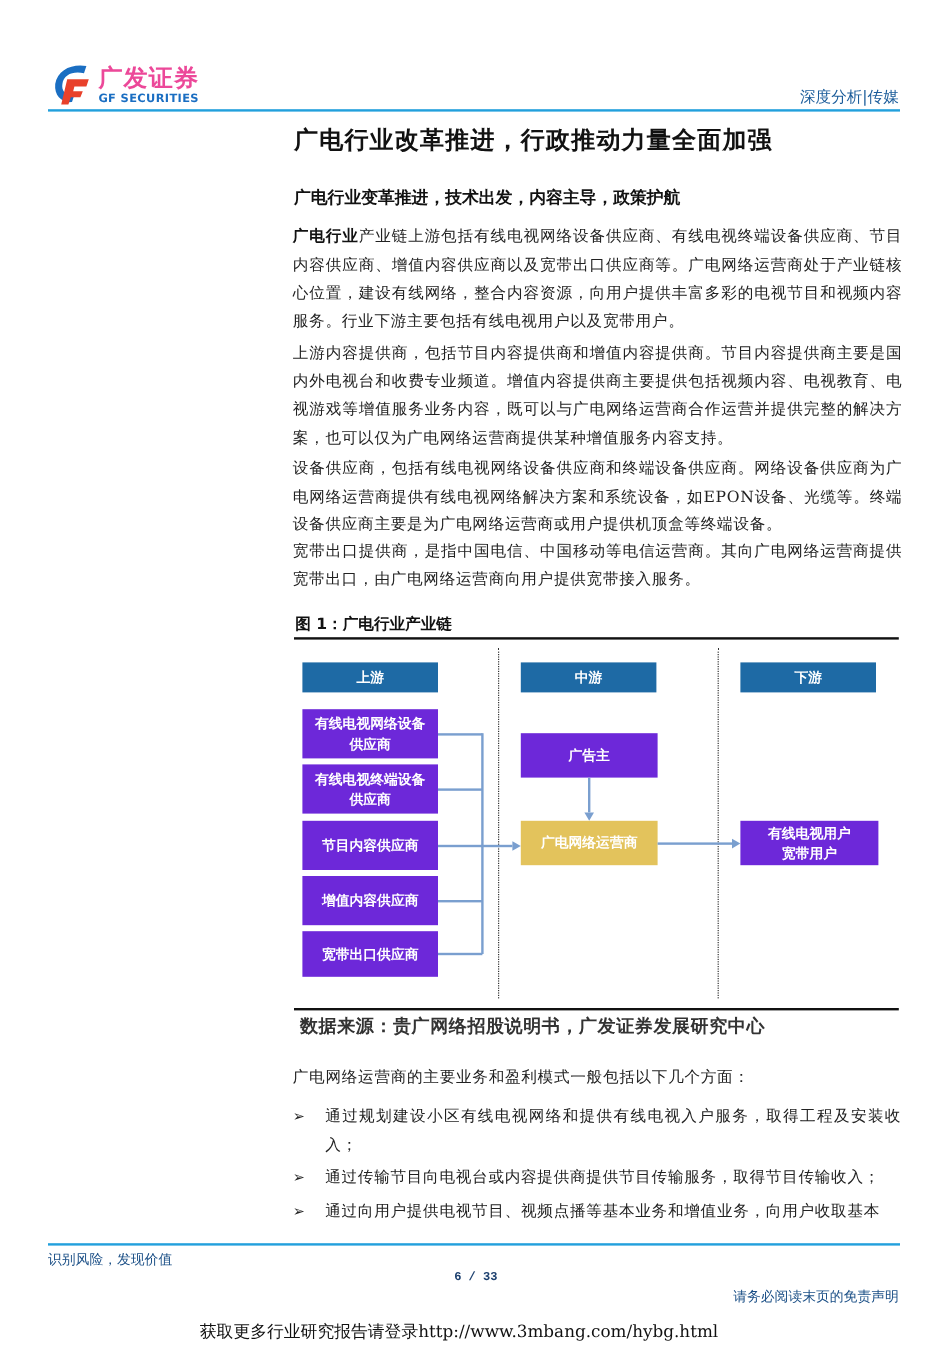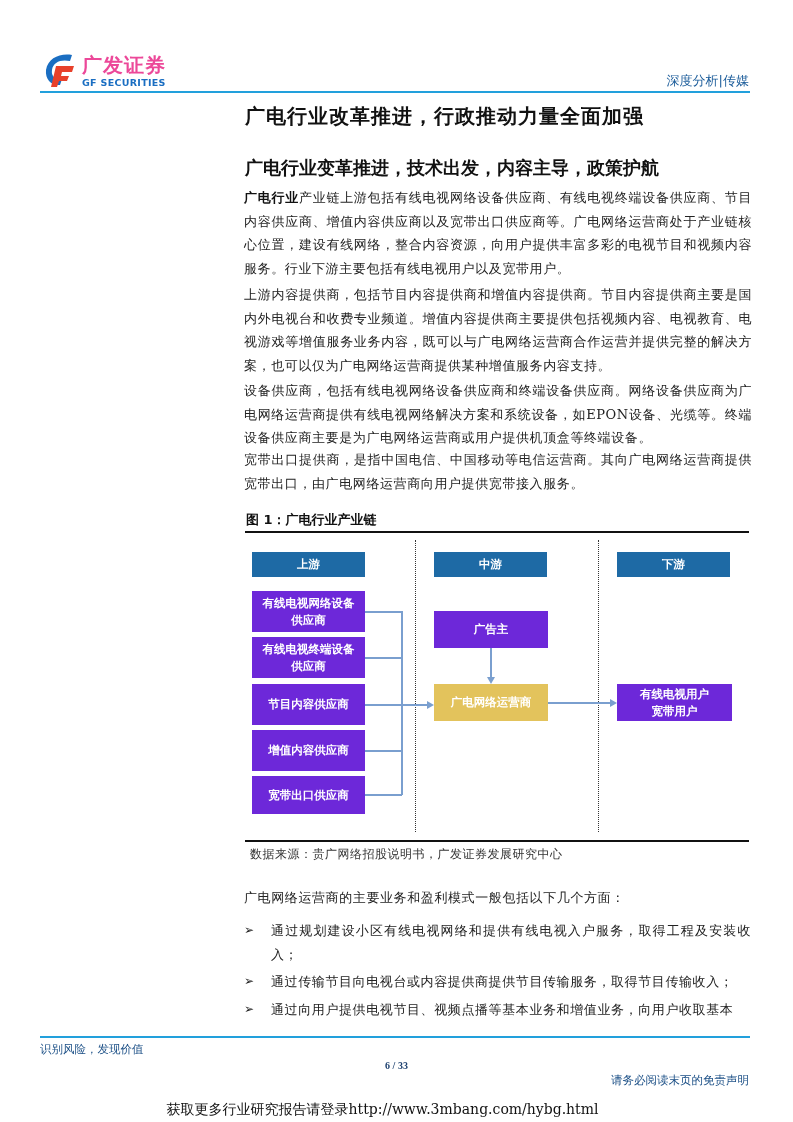--- a/index.html
+++ b/index.html
@@ -5,43 +5,43 @@
   html, body { margin:0; padding:0; }
   body { width:793px; height:1122px; position:relative; background:#ffffff; font-family:"DejaVu Serif", serif; color:#1a1a1a; overflow:hidden; }
   .abs { position:absolute; }
   .logo { left:42px; top:52px; width:140px; height:40px; }
   .logo-mark { position:absolute; left:0; top:0; width:34px; height:36px; }
   .logo-cn { position:absolute; left:40px; top:0px; font-family:"DejaVu Sans", sans-serif; font-weight:bold; font-size:20px; color:#ec4899; letter-spacing:1px; }
   .logo-en { position:absolute; left:40px; top:25px; font-family:"DejaVu Sans", sans-serif; font-weight:bold; font-size:9.5px; color:#1a6ec2; letter-spacing:0.3px; }
   .header-line { left:40px; top:91px; width:710px; height:2px; background:#22a0dc; }
   .header-right { right:44px; top:72px; font-family:"DejaVu Sans", sans-serif; font-size:13px; color:#1b5c9a; }
   .title { left:245px; top:103px; font-size:20px; font-weight:bold; color:#111; letter-spacing:1px; }
-  .subtitle { left:245px; top:156px; font-size:18px; font-weight:bold; color:#111; }
+  .subtitle { left:245px; top:156px; font-size:14px; font-weight:bold; color:#111; }
   .para { left:244px; width:508px; font-size:13px; line-height:23.5px; letter-spacing:0.6px; text-align:justify; color:#222; }
   .para b { font-weight:bold; color:#111; }
   .fig-title { left:246px; top:511px; font-family:"DejaVu Sans", sans-serif; font-size:13px; font-weight:bold; color:#111; }
   .fig-rule-top { left:245px; top:531px; width:504px; height:1.5px; background:#111; }
   .fig-rule-bot { left:245px; top:840px; width:504px; height:1.5px; background:#111; }
-  .source { left:250px; top:846px; font-size:12px; color:#333; letter-spacing:0.5px; }
+  .source { left:250px; top:846px; font-size:15px; color:#333; letter-spacing:0.5px;font-weight:bold; }
   .vdash { width:0; border-left:1.5px dotted #333; }
   .box { display:flex; align-items:center; justify-content:center; text-align:center; color:#fff; font-family:"DejaVu Sans", sans-serif; font-weight:bold; font-size:11.5px; line-height:17px; box-sizing:border-box; }
   .box.hdr { background:#1e6aa5; height:25px; top:552px; width:113px; }
   .box.light { background:#6d28d9; }
   .box.gold { background:#e3c35c; }
   .ln { background:#7a9fcf; }
   .arrow-r { width:0; height:0; border-top:4px solid transparent; border-bottom:4px solid transparent; border-left:7px solid #7a9fcf; }
   .arrow-d { width:0; height:0; border-left:4px solid transparent; border-right:4px solid transparent; border-top:7px solid #7a9fcf; }
   .intro { left:244px; top:889px; font-size:13px; color:#222; letter-spacing:0.6px; }
   .bullet { left:244px; width:508px; font-size:13px; line-height:23.5px; color:#222; letter-spacing:0.6px; }
   .bullet .mark { position:absolute; left:0; top:0; font-family:"DejaVu Sans", sans-serif; font-size:12px; }
   .bullet .txt { position:absolute; left:27px; top:0; width:480px; text-align:justify; }
   .footer-line { left:40px; top:1036px; width:710px; height:2px; background:#22a0dc; }
   .footer-left { left:40px; top:1042px; font-family:"DejaVu Sans", sans-serif; font-size:11.5px; color:#1b4f86; }
   .footer-right { right:44px; top:1042px; font-family:"DejaVu Sans", sans-serif; font-size:11.5px; color:#1b4f86;margin-top:31px; }
-  .page-num { left:0; width:793px; text-align:center; top:1060px; font-family:Liberation Serif, serif; font-weight:bold; font-size:10px; color:#1b3f6e; }
+  .page-num { left:0; width:793px; text-align:center; top:1060px; font-family:Liberation Mono, monospace; font-weight:bold; font-size:10px; color:#1b3f6e; }
   .watermark { left:0; width:765px; text-align:center; top:1101px; font-family:"DejaVu Serif", serif; font-size:14px; color:#111; }
 </style>
 </head>
 <body>
 
 <div class="abs logo">
   <svg class="logo-mark" viewBox="0 0 34 36">
     <path d="M30 3 C18 1 6 6 4 18 C3 28 10 34 18 33 L20 27 C13 28 9 24 10 18 C11 10 19 7 28 9 Z" fill="#1a6ec2"></path>
     <path d="M14 14 L32 14 L30 20 L20 20 L19 24 L27 24 L25 29 L17 29 L15 35 L9 35 Z" fill="#e8412b"></path>
   </svg>

